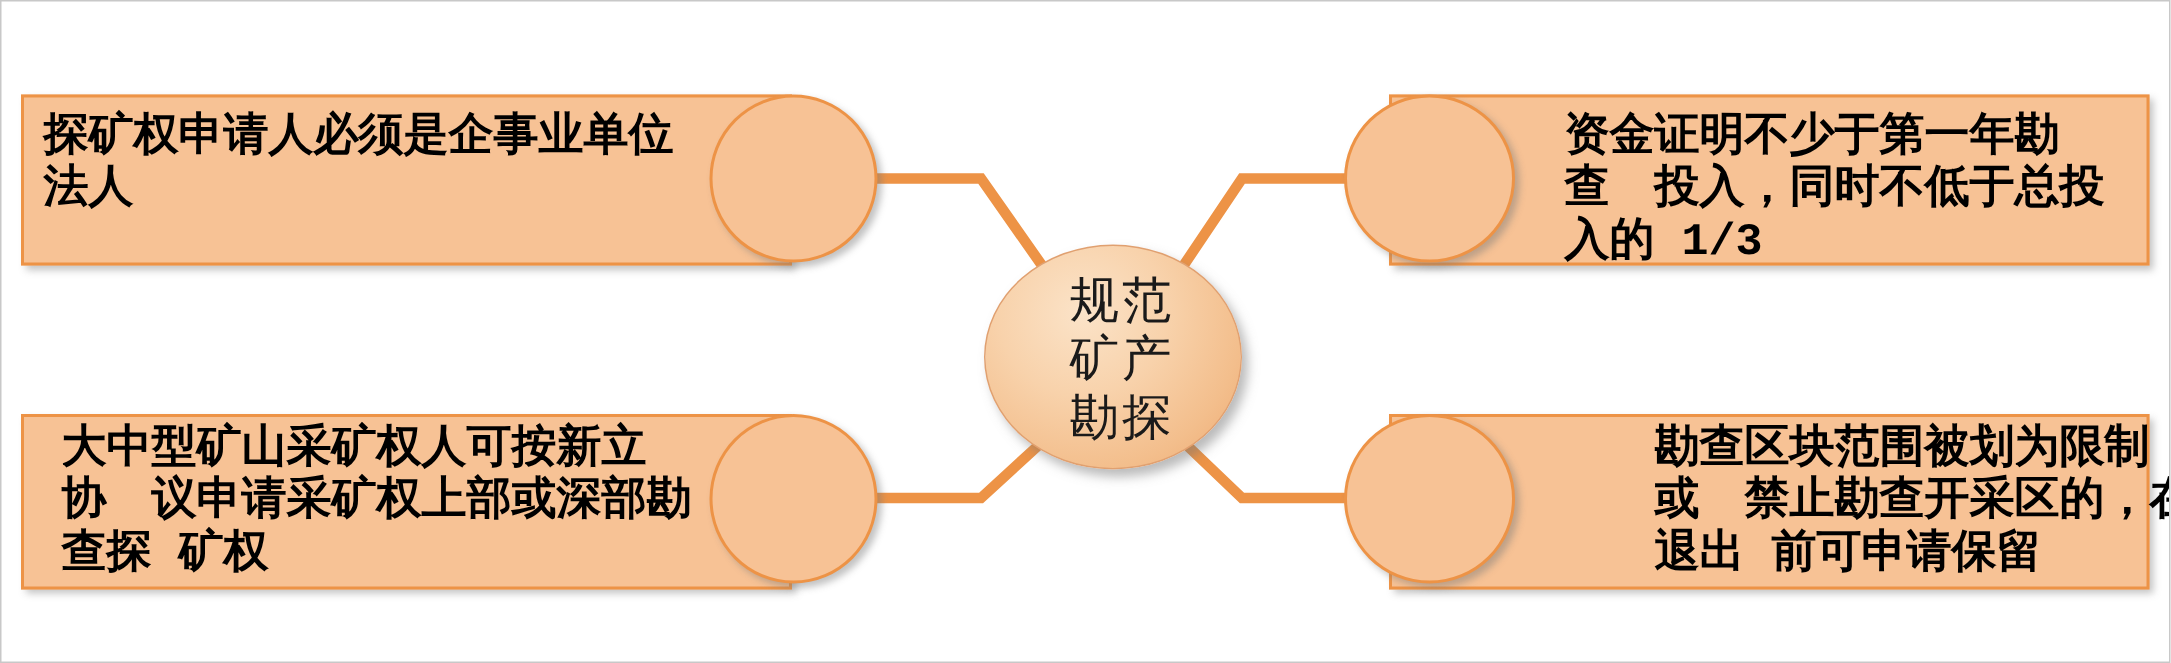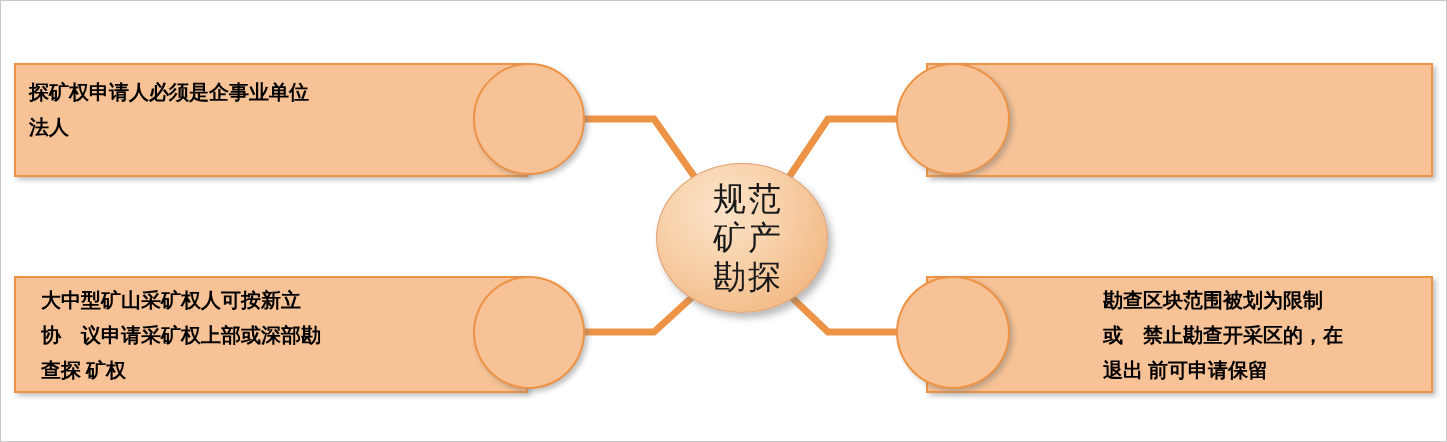--- a/index.html
+++ b/index.html
@@ -37,23 +37,23 @@
   
   .node-box {
     position: absolute;
     box-sizing: border-box;
     background: #F7C295;
     border: 2px solid #ED9346;
     box-shadow: 3px 3px 5px rgba(120,120,120,0.45);
   }
   .node-text {
     position: absolute;
-    font-family: Liberation Serif, serif;
+    font-family: Liberation Mono, monospace;
     font-weight: bold;
-    font-size: 20px;
+    font-size: 30px;
     line-height: 35px;
     color: #000000;
     white-space: pre-line;
     letter-spacing: 0px;
   }
 
   .box-tl { left: 13px;  top: 62px;  width: 514px; height: 114px; }
   .box-bl { left: 13px;  top: 275px; width: 514px; height: 117px; }
   .box-tr { left: 925px; top: 62px;  width: 507px; height: 114px; }
   .box-br { left: 925px; top: 275px; width: 507px; height: 117px; }
@@ -91,21 +91,21 @@
                 #F8D2AB 38%,
                 #F3BE8C 72%,
                 #EDA86F 100%);
     border: 1px solid #E0A070;
     box-shadow: 4px 5px 7px rgba(120,120,120,0.5);
     display: flex;
     align-items: center;
     justify-content: center;
   }
   #center-label {
-    font-family: Liberation Serif, serif;
+    font-family: Liberation Sans, sans-serif;
     font-size: 33px;
     line-height: 39px;
     color: #1a1a1a;
     text-align: left;
     white-space: pre-line;
     letter-spacing: 2px;
     transform: translateX(6px);
   }
 </style>
 </head>
@@ -132,20 +132,23 @@
 法人</div>
 
   <div class="node-box box-bl"></div>
   <div class="satellite sat-bl"></div>
   <div class="node-text text-bl">大中型矿山采矿权人可按新立
 协　议申请采矿权上部或深部勘
 查探 矿权</div>
 
   <div class="node-box box-tr"></div>
   <div class="satellite sat-tr"></div>
+  <div class="node-text text-tr">资金证明不少于第一年勘
+查　投入，同时不低于总投
+入的 1/3</div>
 
   <div class="node-box box-br"></div>
   <div class="satellite sat-br"></div>
   <div class="node-text text-br">勘查区块范围被划为限制
 或　禁止勘查开采区的，在
 退出 前可申请保留</div>
 
   <div id="center-circle">
     <div id="center-label">规范
 矿产

